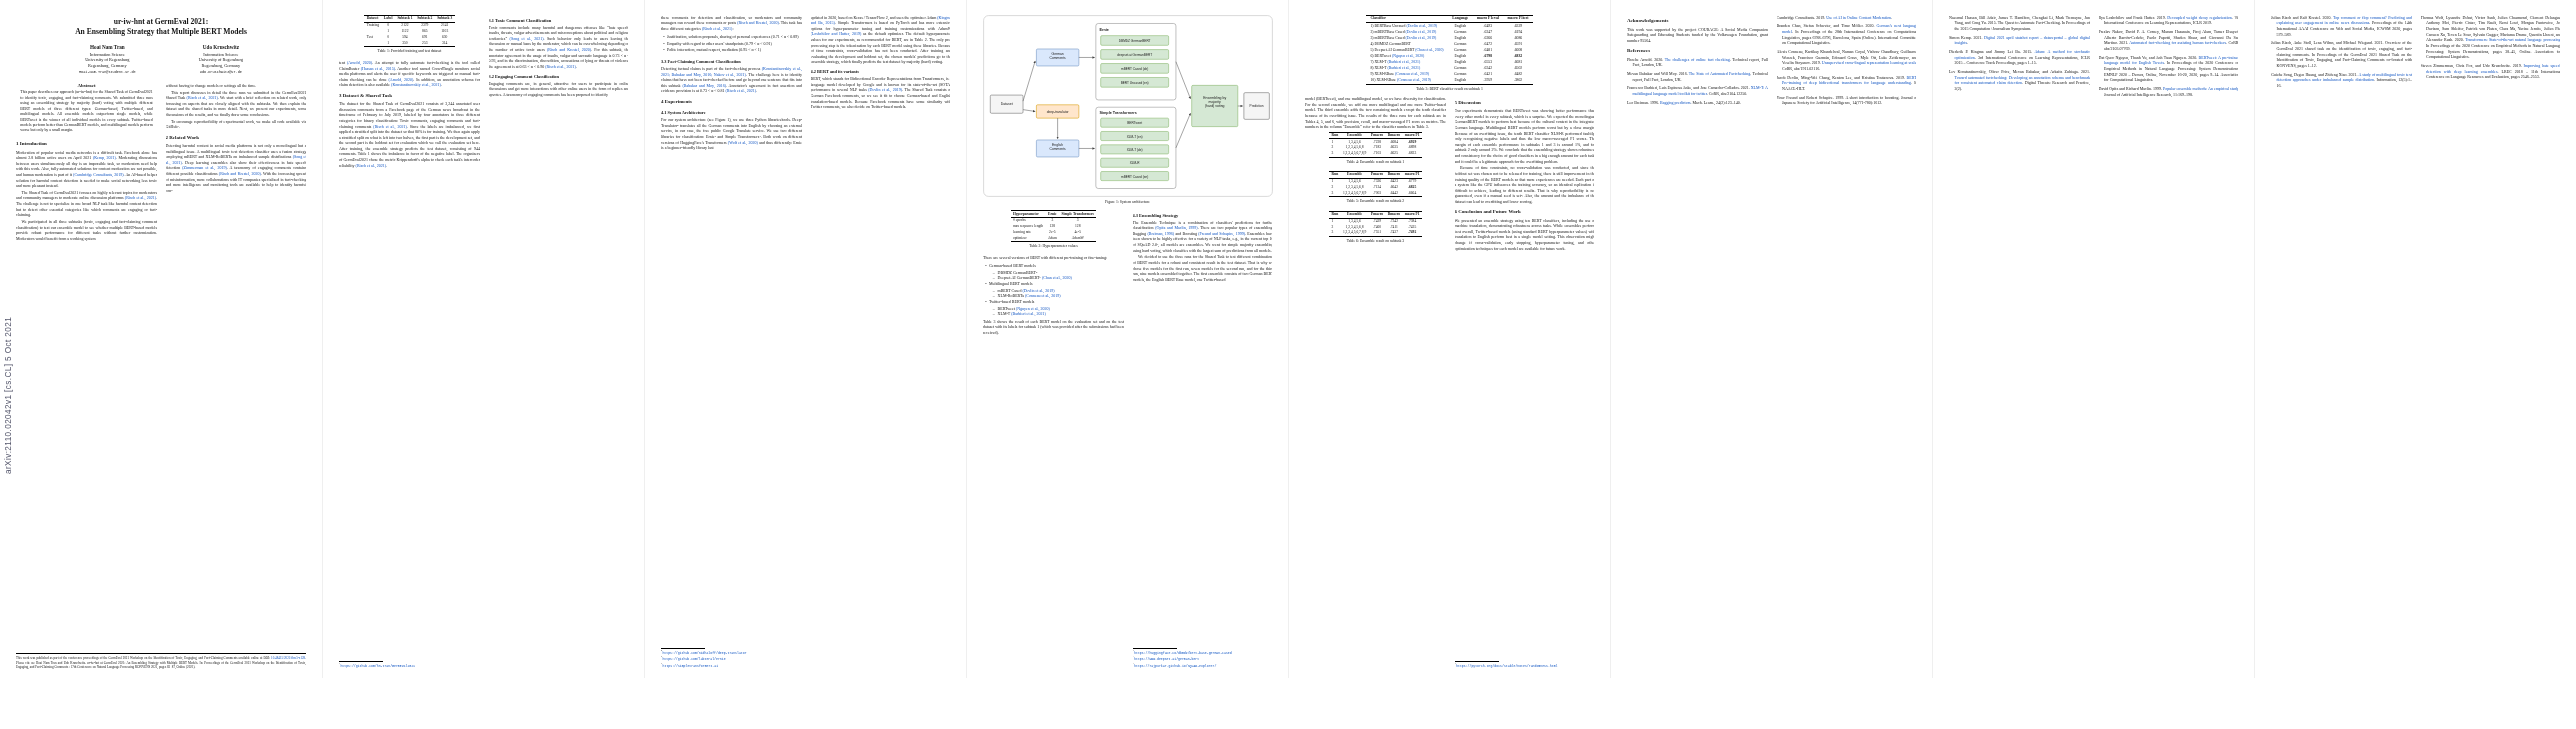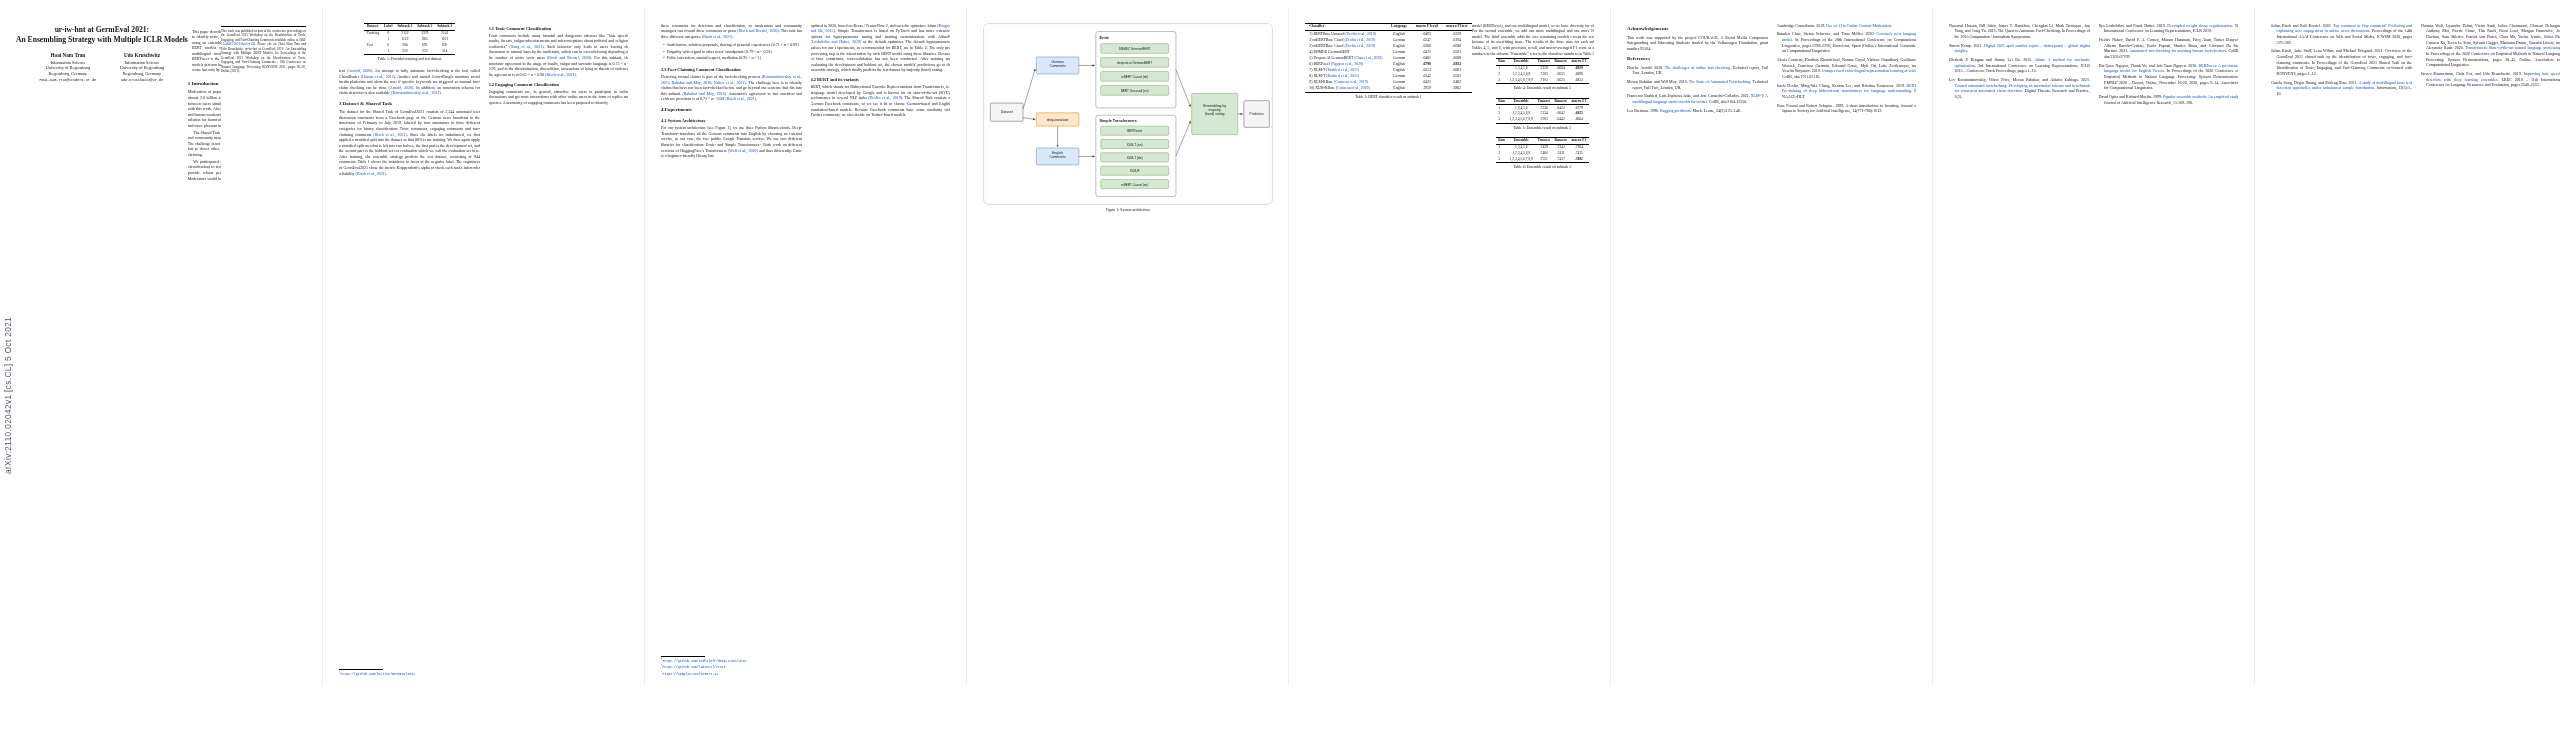--- a/index.html
+++ b/index.html
@@ -2,22 +2,22 @@
 <html style="--link: #0b51c1; --wm: #54566b;font-size:9.7px"><head>
 <meta charset="utf-8">
 <style>
   *{margin:0;padding:0;box-sizing:border-box}
   html,body{margin:0}
   body{width:2576px;height:729px;position:relative;overflow:hidden;background:#ffffff;
        font-family:"Liberation Serif",serif;color:#141414}
   #watermark{position:absolute;left:3.6px;top:474px;transform:rotate(-90deg);transform-origin:0 0;
        white-space:nowrap;font-family:"Liberation Sans",sans-serif;font-size:8.2px;
        letter-spacing:0.4px;color:var(--wm,#54566b);z-index:5}
-  .page{position:absolute;top:8px;width:322px;height:678px;background:#fff;
-       padding:14.6px 16px 8.5px 16px;display:flex;flex-direction:row}
+  .page{position:absolute;top:0;width:322px;height:678px;background:#fff;
+       padding:14.6px 16px 8.5px 16px;display:flex;flex-direction:column}
   .page.pb{border-left:0.6px solid #efefef}
   .pre{flex:0 0 auto}
   .cols{display:flex;gap:8.5px;flex:1 1 auto;min-height:0;overflow:hidden}
   .col{flex:0 0 141px;width:141px;display:flex;flex-direction:column;overflow:hidden}
   .title{font-size:7.6px;font-weight:700;text-align:center;line-height:1.3;margin:2.4px 0 7.3px}
   .authors{display:flex;justify-content:space-evenly;margin:0 0 8.5px}
   .author{text-align:center;font-size:4.3px;line-height:1.35}
   .author .nm{font-weight:700;font-size:5.2px;margin-bottom:0.6px}
   .author .em{font-family:"Liberation Mono",monospace;font-size:3.5px;margin-top:0.6px}
   .abs-h{font-weight:700;font-size:4.9px;text-align:center;margin:0 0 2.4px}
@@ -56,21 +56,21 @@
 </style>
 </head>
 <body>
 
 <div id="watermark">arXiv:2110.02042v1  [cs.CL]  5 Oct 2021</div>
 <main id="paper">
     <section class="page" style="left: 0px;">
       <div class="pre">
         <div class="title">
           <div>ur-iw-hnt at GermEval 2021:</div>
-          <div>An Ensembling Strategy with Multiple ICLR Models</div>
+          <div>An Ensembling Strategy that Multiple BERT Models</div>
         </div>
         <div class="authors">
           <div class="author">
             <div class="nm">Hoai Nam Tran</div>
             <div>Information Science</div>
             <div>University of Regensburg</div>
             <div>Regensburg, Germany</div>
             <div class="em">Hoai-Nam.Tran@student.ur.de</div>
           </div>
           <div class="author">

